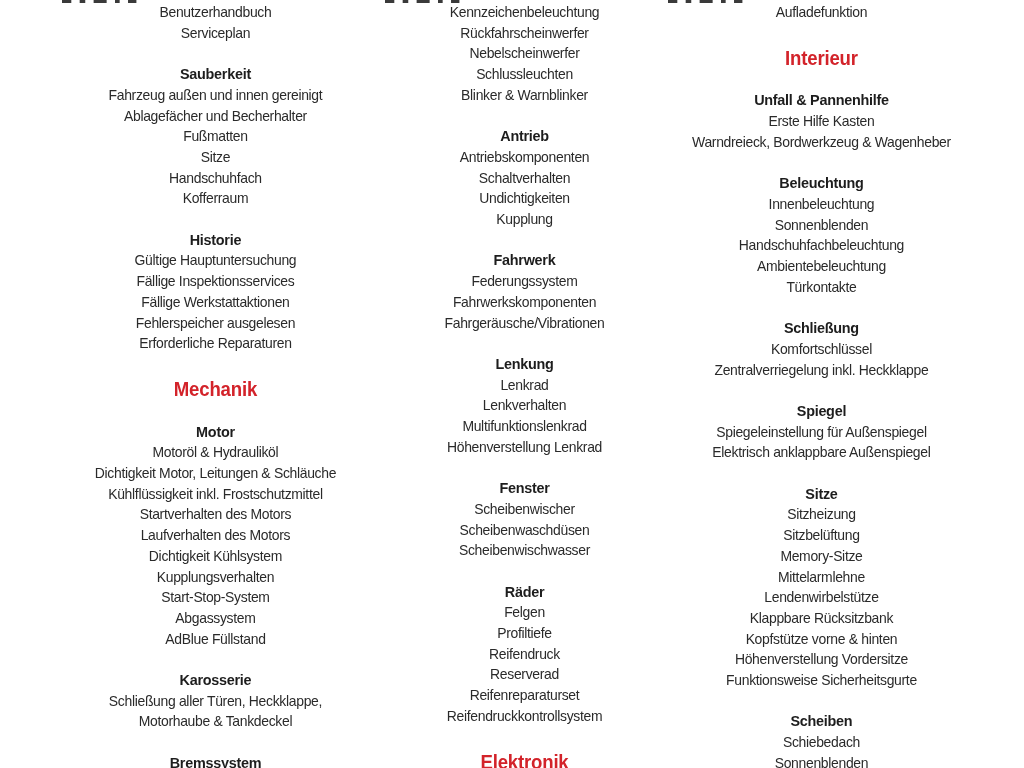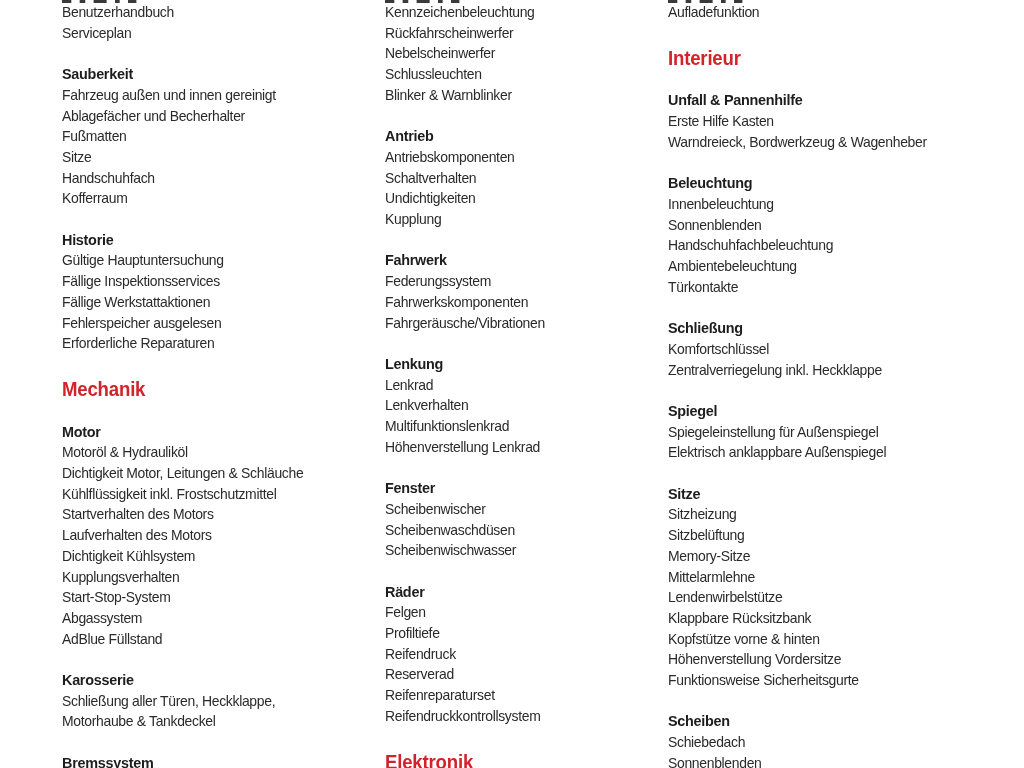--- a/index.html
+++ b/index.html
@@ -8,20 +8,21 @@
     background: #ffffff;
   }
   .page {
     position: relative;
     width: 1024px;
     height: 768px;
     overflow: hidden;
     background: #ffffff;
     font-family: "Liberation Sans", sans-serif;
     color: #2a2a2a;
+    text-align: center;
   }
   .column {
     position: absolute;
     top: 0;
     padding-top: 2px;
     white-space: nowrap;
     transform: scaleX(0.93);
     transform-origin: 0 0;
   }
   .col-0 { left: 62px;  width: 330px; }

